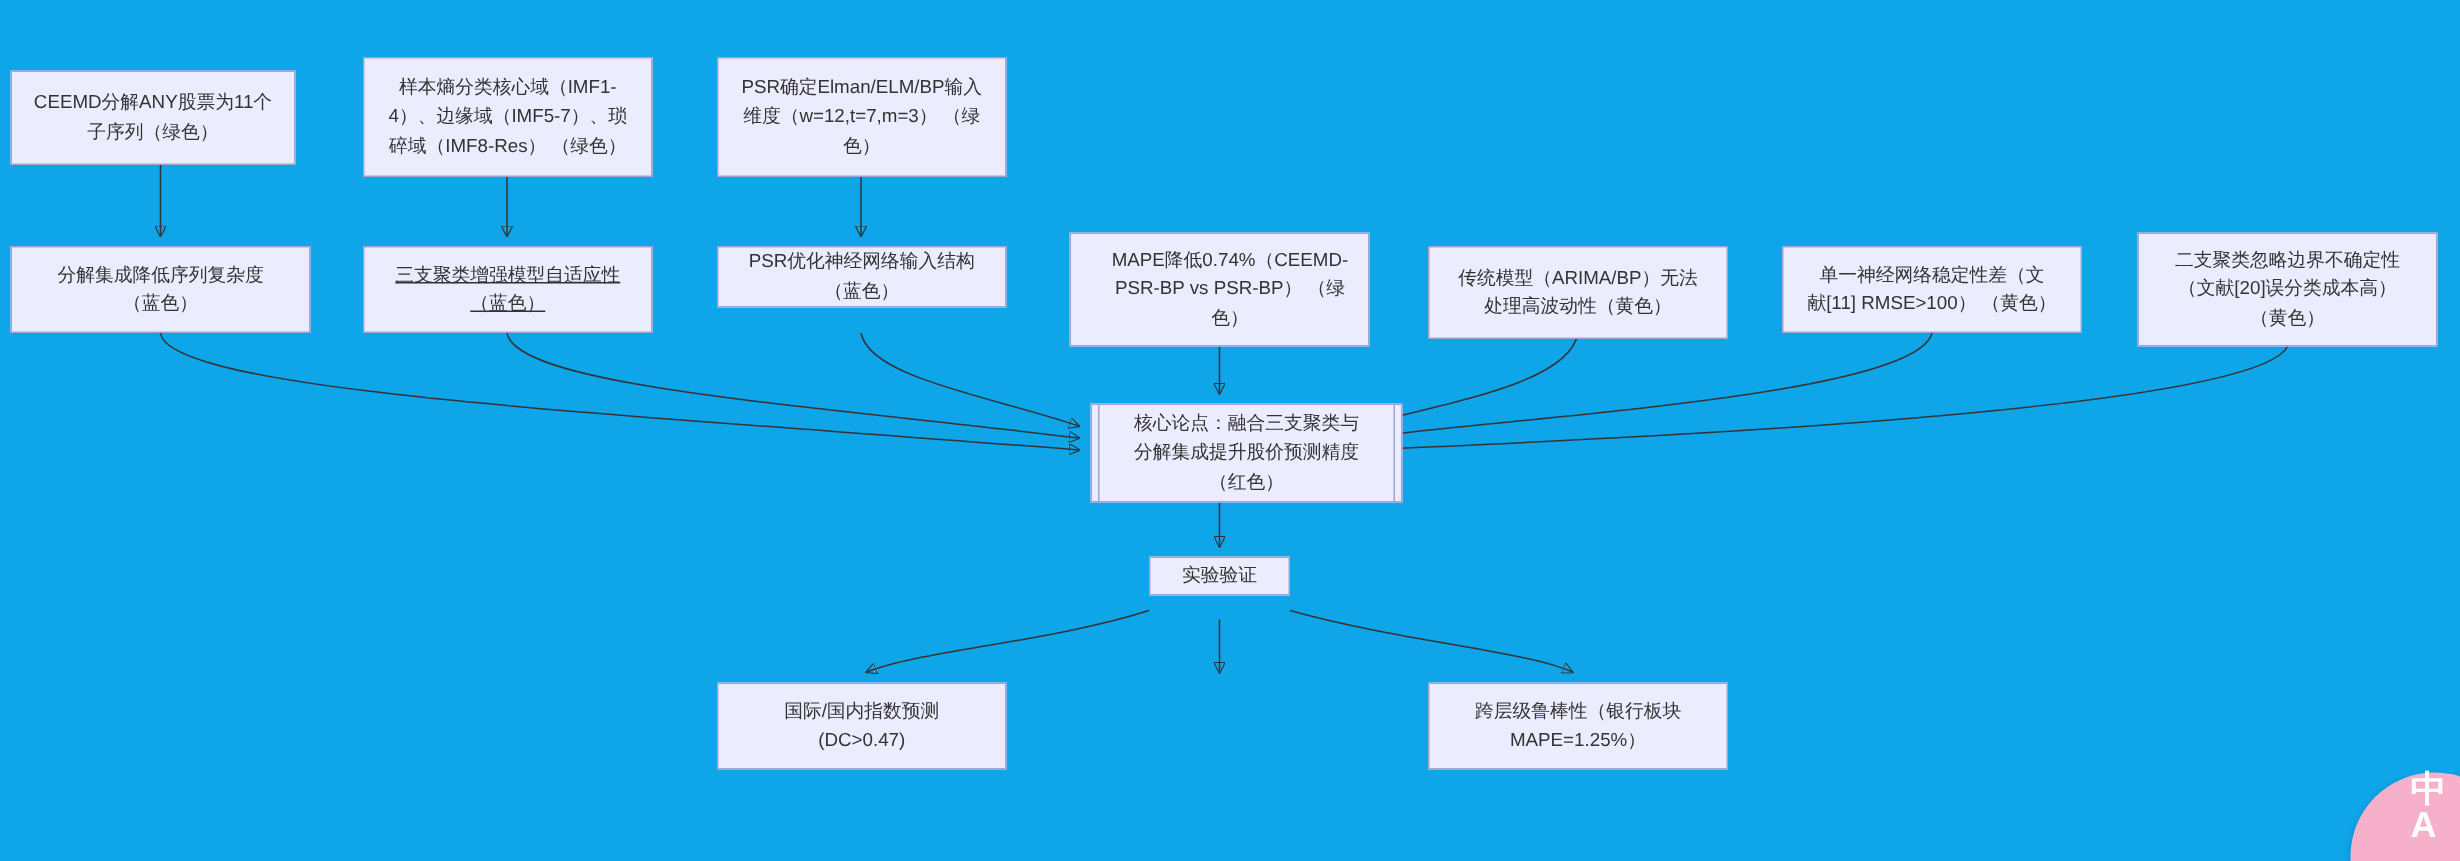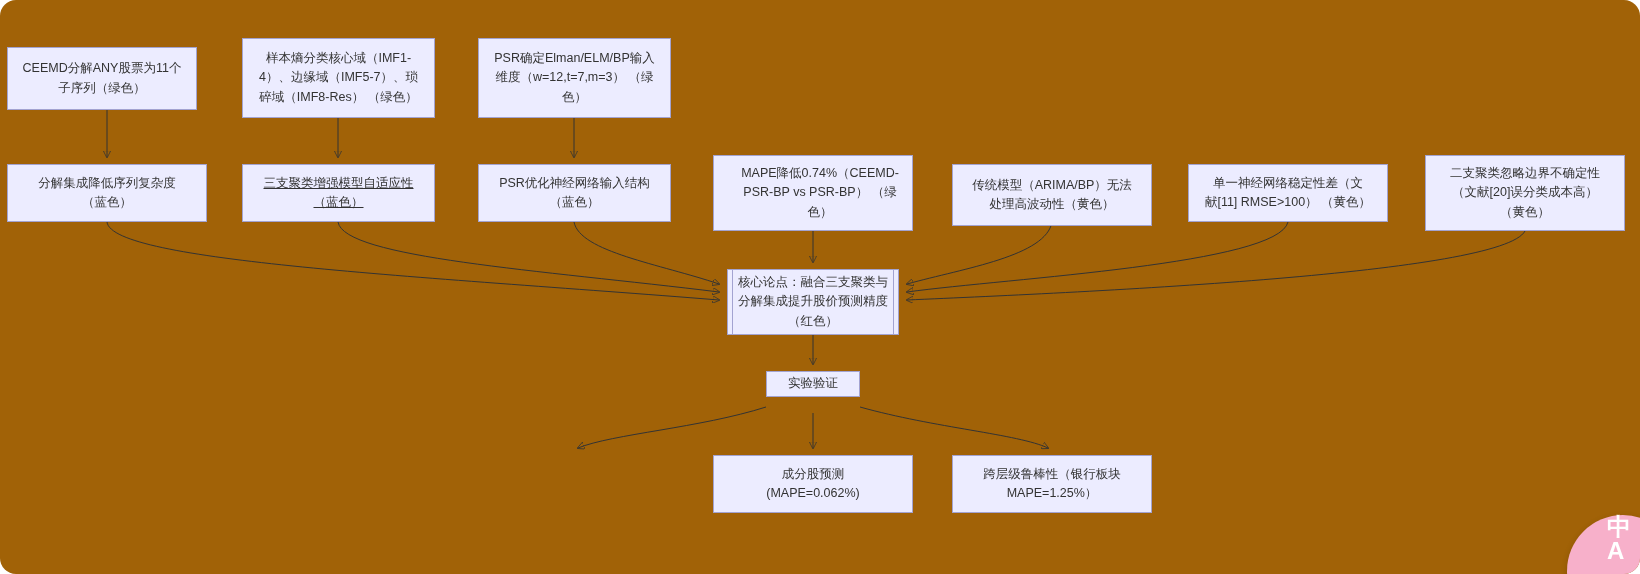--- a/index.html
+++ b/index.html
@@ -6,22 +6,21 @@
     margin: 0;
     padding: 0;
     background: #ffffff;
     font-family: "Liberation Sans", "DejaVu Sans", sans-serif;
   }
   #canvas {
     position: relative;
     width: 1640px;
     height: 574px;
     overflow: hidden;
-    background: #a16207;
-    border-radius: 16px;
+    background: #0ea5e9;
   }
   .node {
     position: absolute;
     box-sizing: border-box;
     background: #ececff;
     border: 1px solid #a3a3d1;
     color: #333333;
     font-size: 12.5px;
     line-height: 1.55;
     display: flex;
@@ -111,46 +110,46 @@
   <div class="node" style="left:478px; top:38px;  width:193px; height:80px;">PSR确定Elman/ELM/BP输入
 维度（w=12,t=7,m=3） （绿
 色）</div>
 
   <div class="node" style="left:7px;   top:164px; width:200px; height:58px;">分解集成降低序列复杂度
 （蓝色）</div>
 
   <div class="node" style="left:242px; top:164px; width:193px; height:58px;text-decoration:underline;">三支聚类增强模型自适应性
 （蓝色）</div>
 
-  <div class="node" style="left:478px; top:164px; width:193px; height:58px;">PSR优化神经网络输入结构
+  <div class="node" style="left:478px; top:164px; width:193px; height:41px;">PSR优化神经网络输入结构
 （蓝色）</div>
 
   <div class="node" style="left:713px; top:155px; width:200px; height:76px;padding-left:20px;">MAPE降低0.74%（CEEMD-
 PSR-BP vs PSR-BP） （绿
 色）</div>
 
   <div class="node" style="left:952px; top:164px; width:200px; height:62px;">传统模型（ARIMA/BP）无法
 处理高波动性（黄色）</div>
 
   <div class="node" style="left:1188px; top:164px; width:200px; height:58px;">单一神经网络稳定性差（文
 献[11] RMSE&gt;100） （黄色）</div>
 
   <div class="node" style="left:1425px; top:155px; width:200px; height:76px;">二支聚类忽略边界不确定性
 （文献[20]误分类成本高）
 （黄色）</div>
 
-  <div class="node subroutine" style="left:727px; top:269px; width:172px; height:66px;">核心论点：融合三支聚类与
+  <div class="node subroutine" style="left:727px; top:269px; width:208px; height:66px;">核心论点：融合三支聚类与
 分解集成提升股价预测精度
 （红色）</div>
 
   <div class="node" style="left:766px; top:371px; width:94px; height:26px;">实验验证</div>
 
+  <div class="node" style="left:478px; top:455px; width:193px; height:58px;">国际/国内指数预测
+(DC&gt;0.47)</div>
 
-  <div class="node" style="left:713px; top:455px; width:200px; height:58px;">成分股预测
-(MAPE=0.062%)</div>
 
   <div class="node" style="left:952px; top:455px; width:200px; height:58px;text-align:center;">跨层级鲁棒性（银行板块
 MAPE=1.25%）</div>
 
   <div class="translate-badge">
     <span class="glyphs">中A</span>
   </div>
 
 </div>
 

